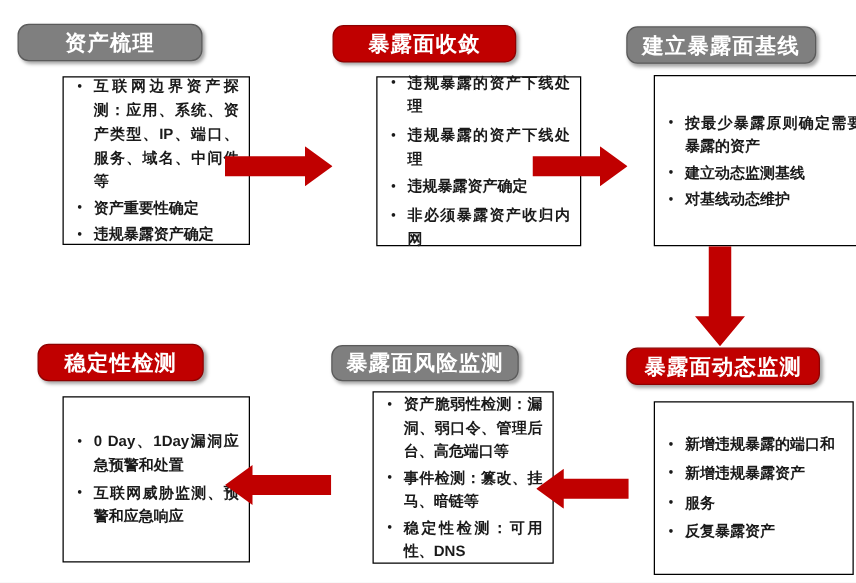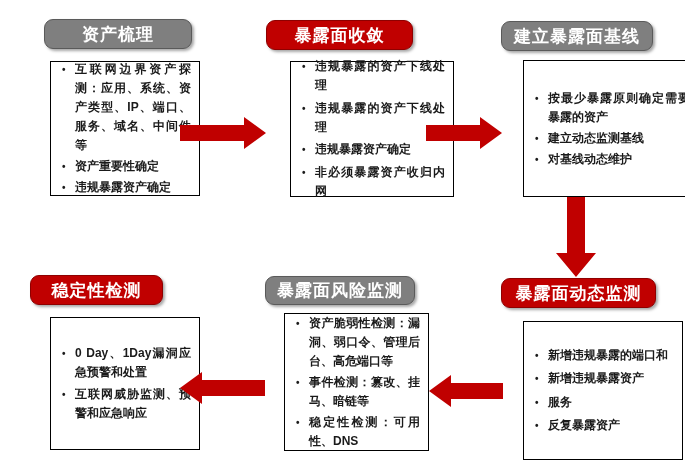--- a/index.html
+++ b/index.html
@@ -32,31 +32,31 @@
   .body-2 li { margin:3.5px 0; }
   .body-4 li { margin:4.5px 0; }
   .arrow { position:absolute; display:block; }
   .arrow polygon { fill:var(--red); }
 </style>
 </head>
 <body>
 
 <div class="canvas">
 
-  <div class="step-header" style="left:44px; top:19px; width:148px; height:30px;" data-color="gray">资产梳理</div>
+  <div class="step-header" style="left:14px; top:19px; width:148px; height:30px;" data-color="gray">资产梳理</div>
   <div class="step-body" style="left:30px; top:61px; width:150px; height:135px;">
     <ul>
       <li>互联网边界资产探测：应用、系统、资产类型、IP、端口、服务、域名、中间件等</li>
       <li>资产重要性确定</li>
       <li>违规暴露资产确定</li>
     </ul>
   </div>
 
   <div class="step-header" style="left:266px; top:20px; width:147px; height:30px;" data-color="red">暴露面收敛</div>
-  <div class="step-body body-2" style="left:270px; top:61px; width:164px; height:136px;">
+  <div class="step-body body-2" style="left:281px; top:61px; width:164px; height:136px;">
     <ul>
       <li>违规暴露的资产下线处理</li>
       <li>违规暴露的资产下线处理</li>
       <li>违规暴露资产确定</li>
       <li>非必须暴露资产收归内网</li>
     </ul>
   </div>
 
   <div class="step-header" style="left:501px; top:21px; width:152px; height:30px;" data-color="gray">建立暴露面基线</div>
   <div class="step-body" style="left:503px; top:60px; width:176px; height:137px;">
@@ -71,21 +71,21 @@
   <div class="step-body body-4" style="left:503px; top:321px; width:160px; height:139px;">
     <ul>
       <li>新增违规暴露的端口和</li>
       <li>新增违规暴露资产</li>
       <li>服务</li>
       <li>反复暴露资产</li>
     </ul>
   </div>
 
   <div class="step-header" style="left:265px; top:276px; width:150px; height:29px;" data-color="gray">暴露面风险监测</div>
-  <div class="step-body" style="left:264px; top:313px; width:145px; height:138px;">
+  <div class="step-body" style="left:278px; top:313px; width:145px; height:138px;">
     <ul>
       <li>资产脆弱性检测：漏洞、弱口令、管理后台、高危端口等</li>
       <li>事件检测：篡改、挂马、暗链等</li>
       <li>稳定性检测：可用性、DNS</li>
     </ul>
   </div>
 
   <div class="step-header" style="left:30px; top:275px; width:133px; height:30px;" data-color="red">稳定性检测</div>
   <div class="step-body body-2" style="left:30px; top:317px; width:150px; height:133px;align-items:flex-end;">
     <ul>

